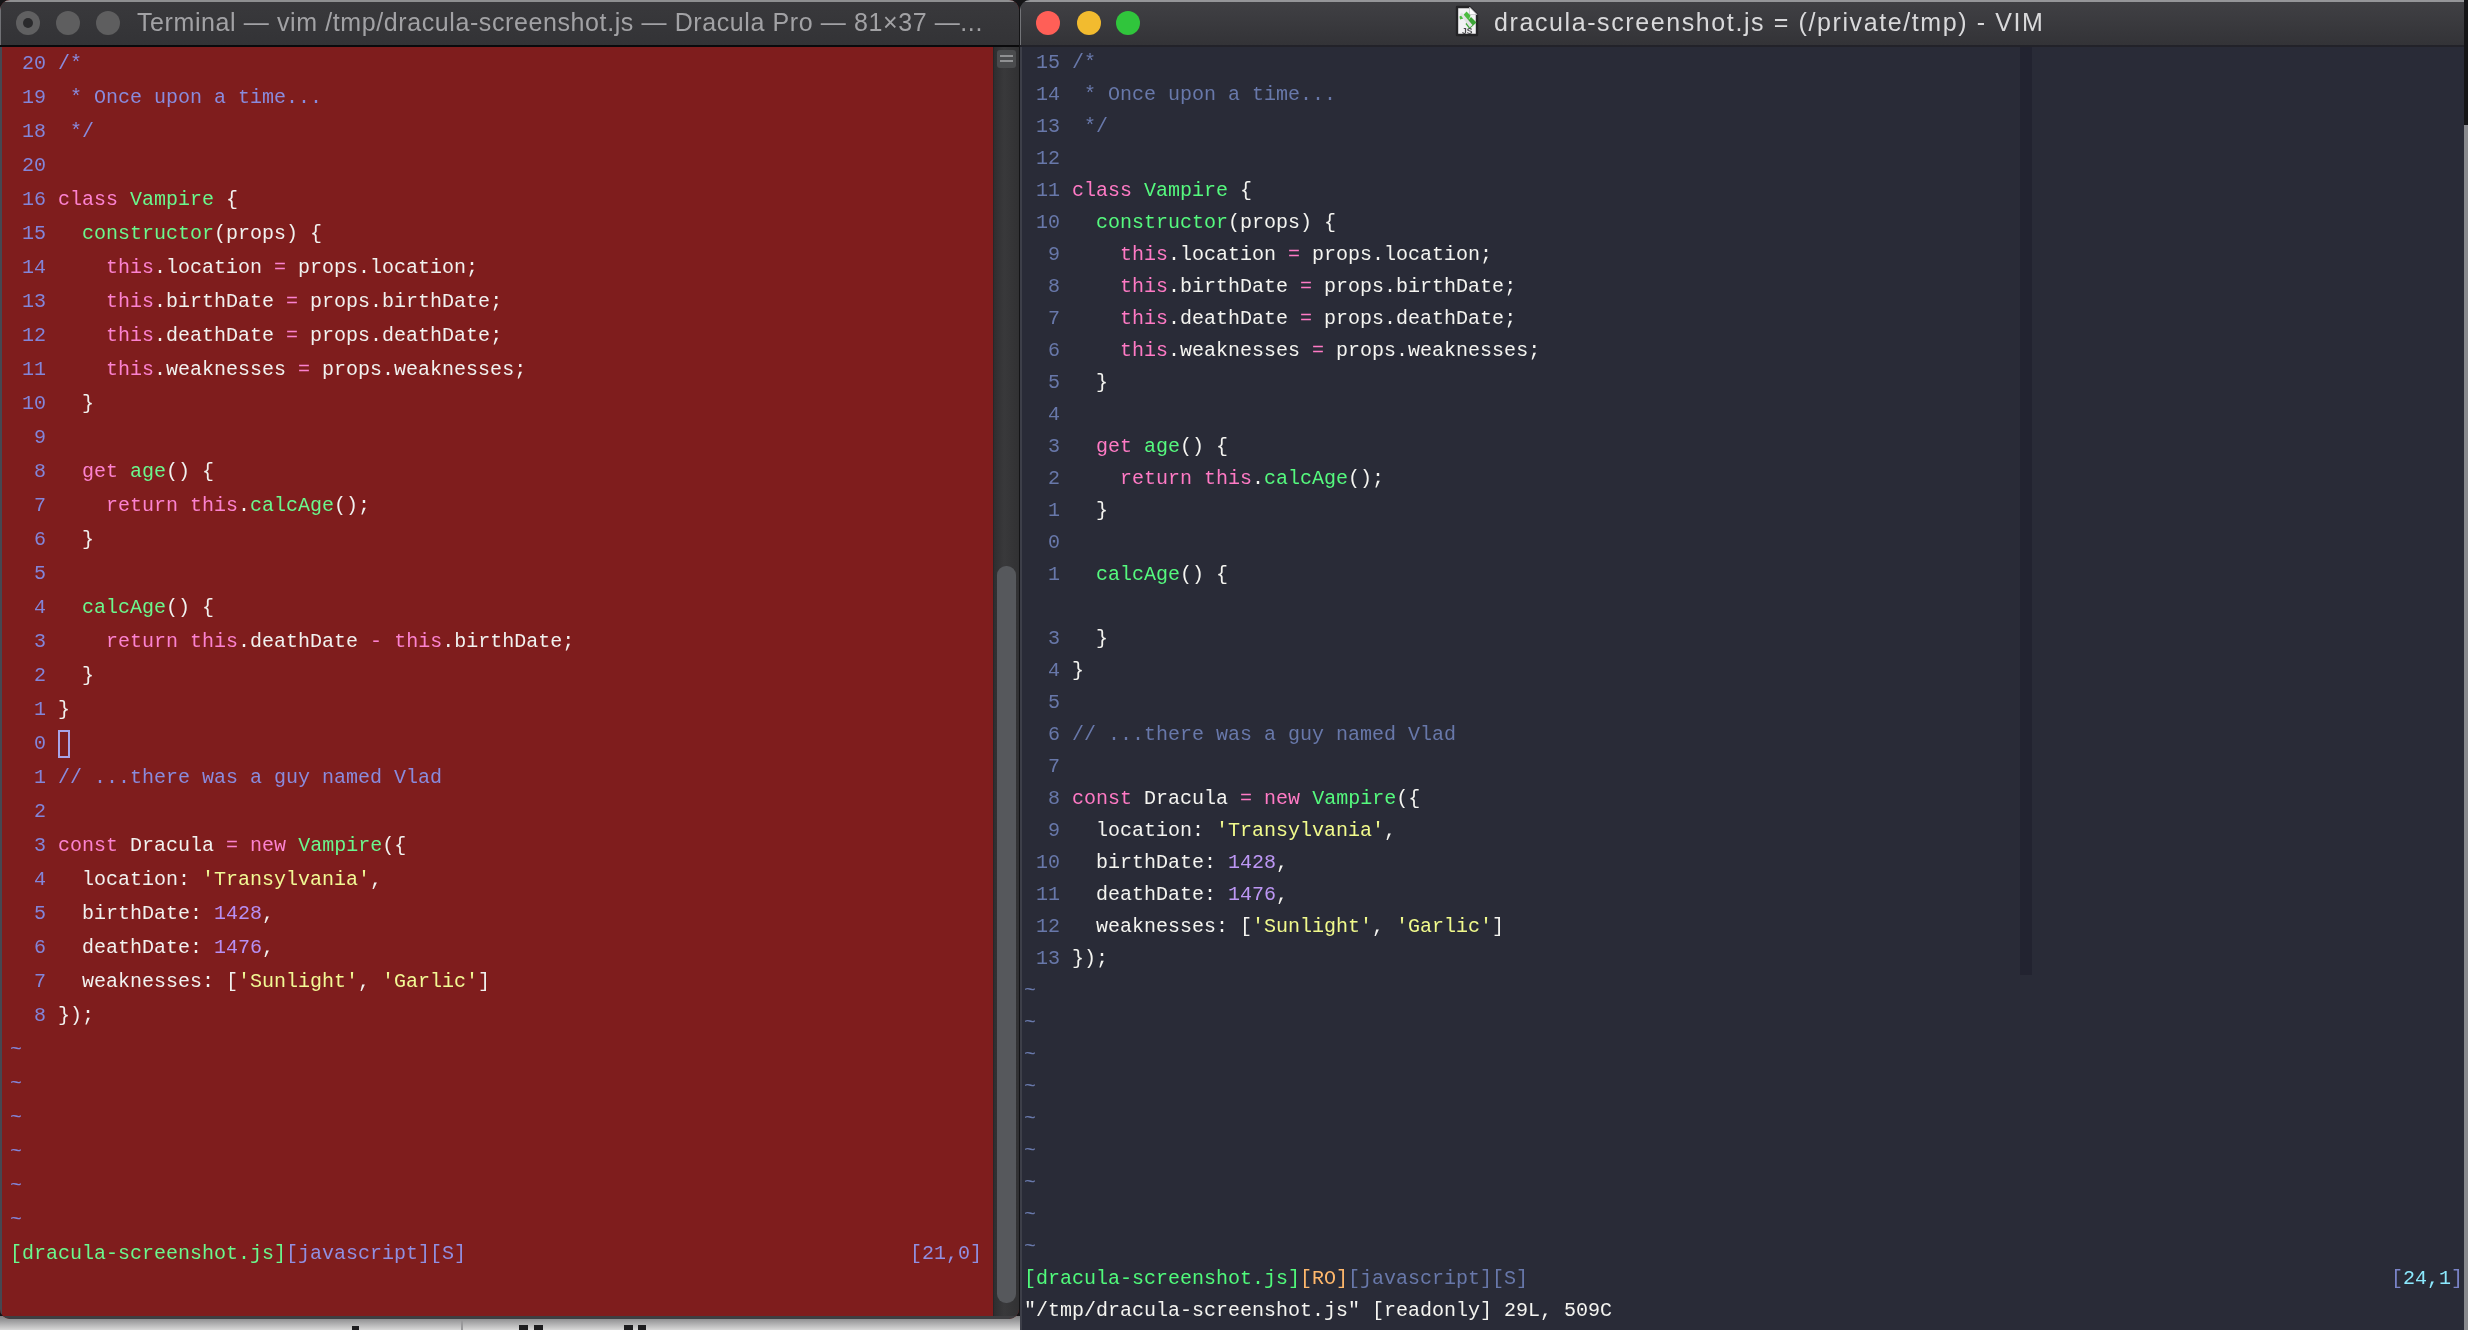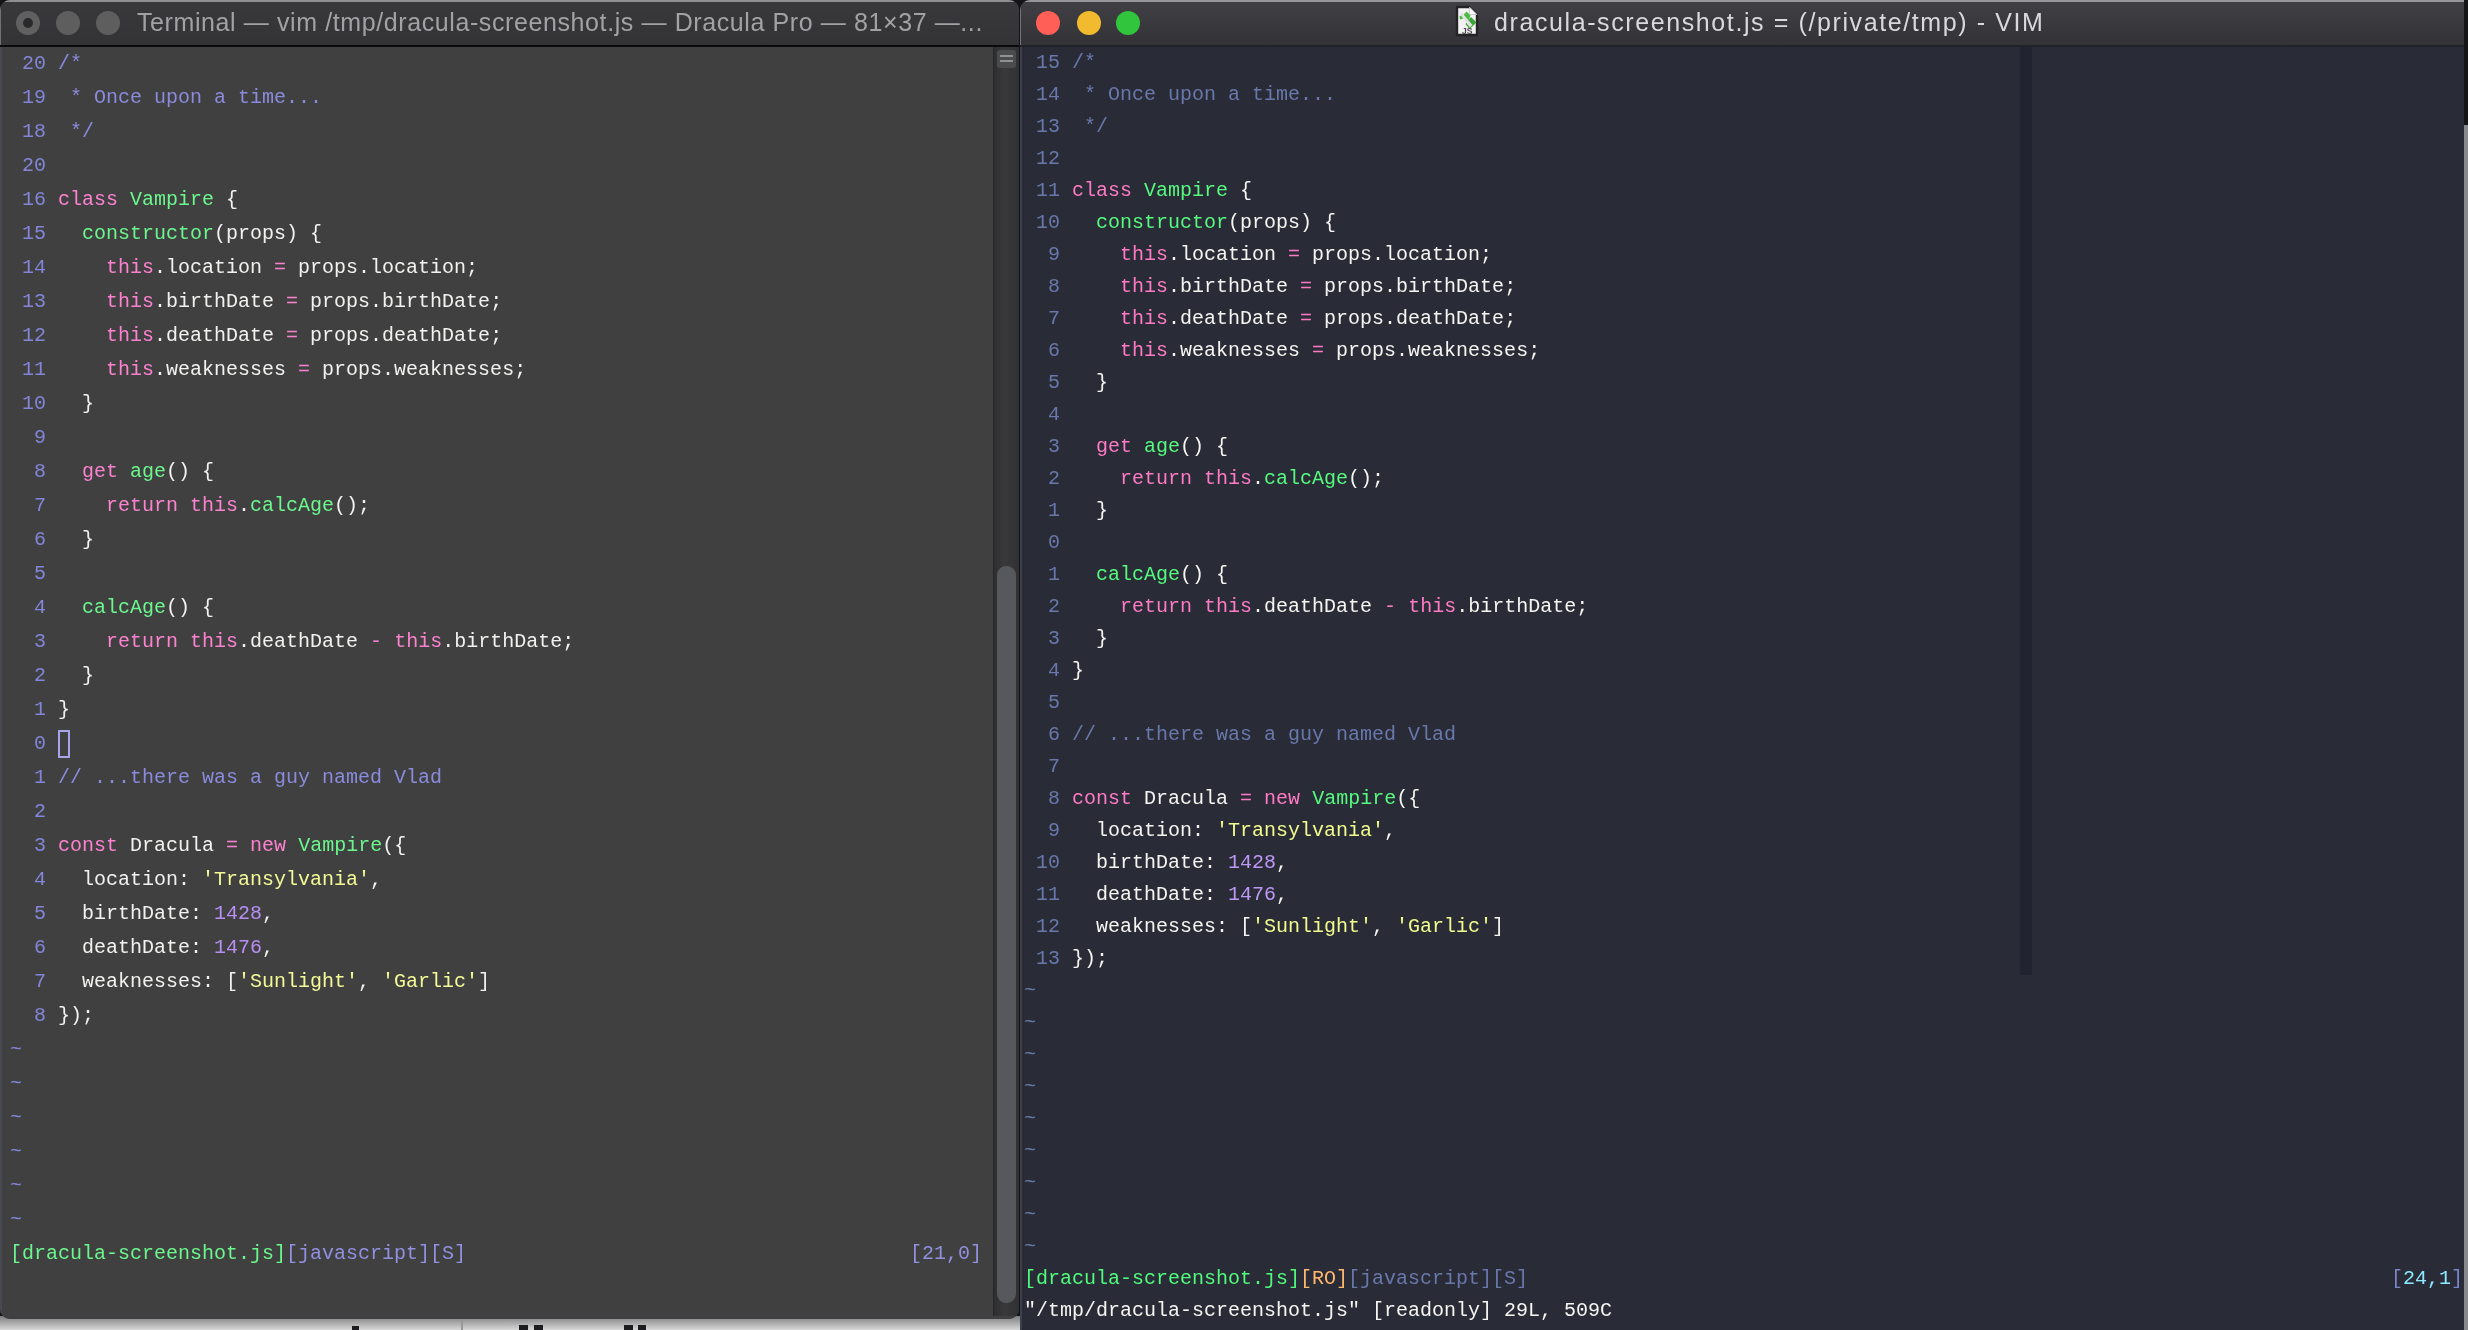--- a/index.html
+++ b/index.html
@@ -1,17 +1,17 @@
 <!DOCTYPE html>
 <html><head><meta charset="utf-8"><style>
 * { margin:0; padding:0; box-sizing:border-box; }
 html,body { width:2468px; height:1330px; overflow:hidden; background:#141416; }
 
 #lw { position:absolute; left:0; top:0; width:1019px; height:1319px;
-      border-radius:10px; background:#404040; overflow:hidden; }
+      border-radius:10px; background:#7f1d1d; overflow:hidden; }
 #lw .tbar { position:absolute; left:0; top:0; width:100%; height:45px;
       background:linear-gradient(#39393c,#333336); border-top:2px solid #8e8f91;
       border-left:1px solid #707175; }
 #lw .tsep { position:absolute; left:0; top:45px; width:100%; height:2px; background:#0a0a0c; }
 #lw .lborder { position:absolute; left:0; top:47px; width:2px; height:1269px; background:#46485257; background:#464852; }
 #lw .bborder { position:absolute; left:0; top:1316px; width:100%; height:3px; background:#3f3f42; }
 .light { position:absolute; top:11px; width:24px; height:24px; border-radius:50%; }
 #lw .l1 { left:16px; background:#606061; }
 #lw .l1 i { position:absolute; left:7px; top:7px; width:10px; height:10px; border-radius:50%; background:#2a2a2c; }
 #lw .l2 { left:56px; background:#5e5e5f; }
@@ -158,21 +158,20 @@
 <div class="rrow " style="top:271px;left:4px"><span class="n">  8 </span><span class="w">    </span><span class="p">this</span><span class="w">.birthDate </span><span class="p">=</span><span class="w"> props.birthDate;</span></div>
 <div class="rrow " style="top:303px;left:4px"><span class="n">  7 </span><span class="w">    </span><span class="p">this</span><span class="w">.deathDate </span><span class="p">=</span><span class="w"> props.deathDate;</span></div>
 <div class="rrow " style="top:335px;left:4px"><span class="n">  6 </span><span class="w">    </span><span class="p">this</span><span class="w">.weaknesses </span><span class="p">=</span><span class="w"> props.weaknesses;</span></div>
 <div class="rrow " style="top:367px;left:4px"><span class="n">  5 </span><span class="w">  }</span></div>
 <div class="rrow " style="top:399px;left:4px"><span class="n">  4 </span></div>
 <div class="rrow " style="top:431px;left:4px"><span class="n">  3 </span><span class="w">  </span><span class="p">get</span><span class="w"> </span><span class="g">age</span><span class="w">() {</span></div>
 <div class="rrow " style="top:463px;left:4px"><span class="n">  2 </span><span class="w">    </span><span class="p">return</span><span class="w"> </span><span class="p">this</span><span class="w">.</span><span class="g">calcAge</span><span class="w">();</span></div>
 <div class="rrow " style="top:495px;left:4px"><span class="n">  1 </span><span class="w">  }</span></div>
 <div class="rrow " style="top:527px;left:4px"><span class="n">  0 </span></div>
 <div class="rrow " style="top:559px;left:4px"><span class="n">  1 </span><span class="w">  </span><span class="g">calcAge</span><span class="w">() {</span></div>
-<div class="rrow " style="top:591px;left:4px"><span class="n">  2 </span><span class="w">    </span><span class="p">return</span><span class="w"> </span><span class="p">this</span><span class="w">.deathDate </span><span class="p">-</span><span class="w"> </span><span class="p">this</span><span class="w">.birthDate;</span></div>
 <div class="rrow " style="top:623px;left:4px"><span class="n">  3 </span><span class="w">  }</span></div>
 <div class="rrow " style="top:655px;left:4px"><span class="n">  4 </span><span class="w">}</span></div>
 <div class="rrow " style="top:687px;left:4px"><span class="n">  5 </span></div>
 <div class="rrow " style="top:719px;left:4px"><span class="n">  6 </span><span class="c">// ...there was a guy named Vlad</span></div>
 <div class="rrow " style="top:751px;left:4px"><span class="n">  7 </span></div>
 <div class="rrow " style="top:783px;left:4px"><span class="n">  8 </span><span class="p">const</span><span class="w"> Dracula </span><span class="p">=</span><span class="w"> </span><span class="p">new</span><span class="w"> </span><span class="g">Vampire</span><span class="w">({</span></div>
 <div class="rrow " style="top:815px;left:4px"><span class="n">  9 </span><span class="w">  location: </span><span class="y">'Transylvania'</span><span class="w">,</span></div>
 <div class="rrow " style="top:847px;left:4px"><span class="n"> 10 </span><span class="w">  birthDate: </span><span class="u">1428</span><span class="w">,</span></div>
 <div class="rrow " style="top:879px;left:4px"><span class="n"> 11 </span><span class="w">  deathDate: </span><span class="u">1476</span><span class="w">,</span></div>
 <div class="rrow " style="top:911px;left:4px"><span class="n"> 12 </span><span class="w">  weaknesses: [</span><span class="y">'Sunlight'</span><span class="w">, </span><span class="y">'Garlic'</span><span class="w">]</span></div>

